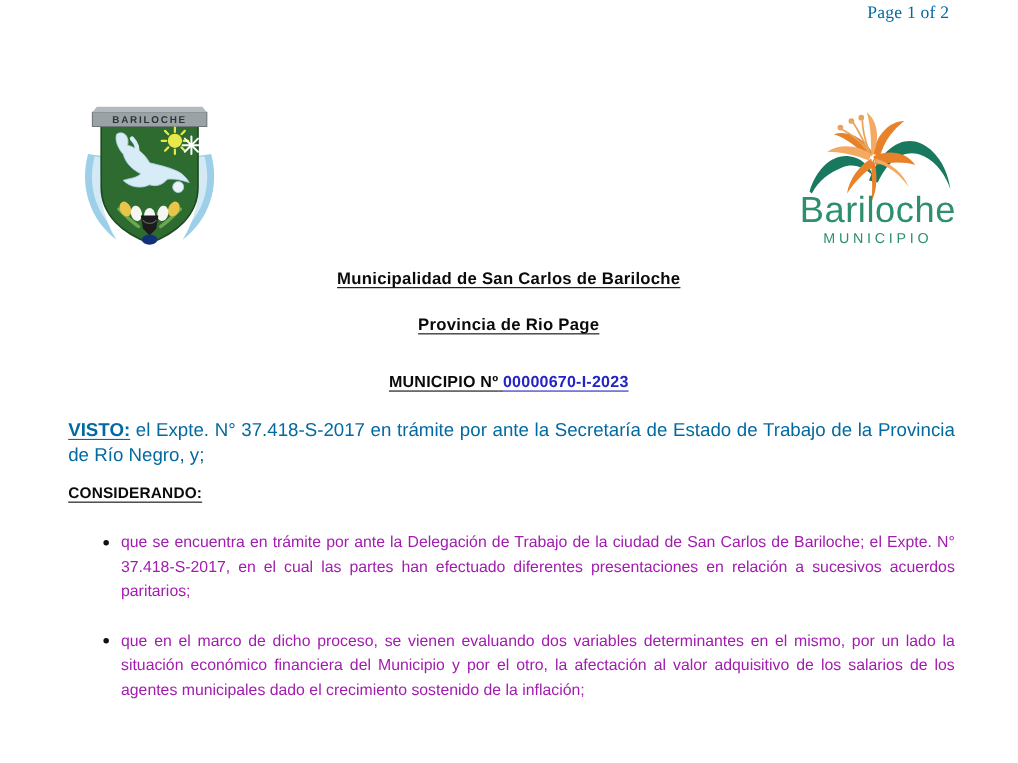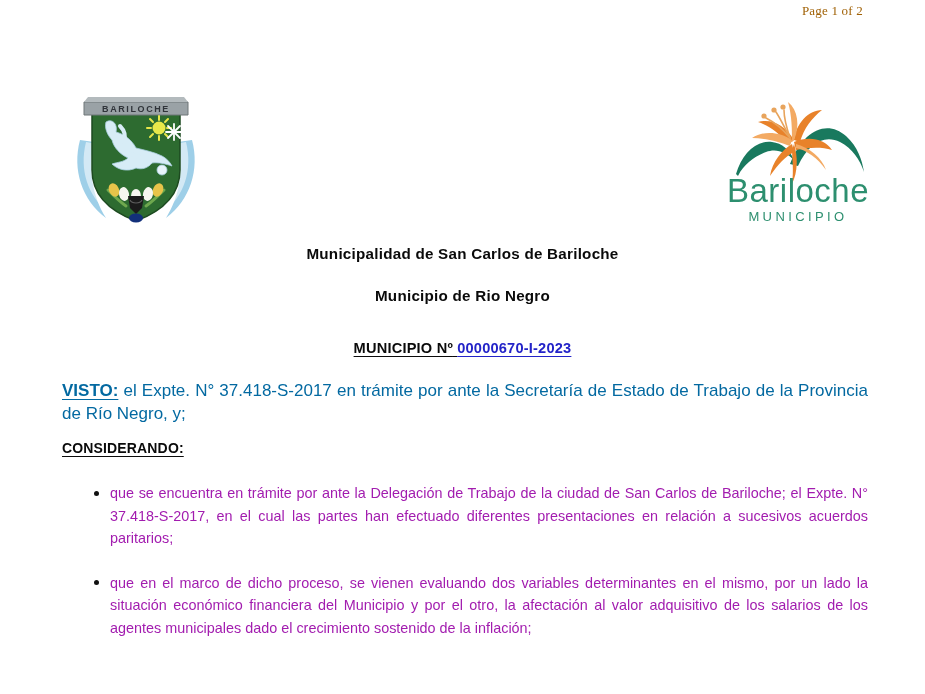--- a/index.html
+++ b/index.html
@@ -22,22 +22,22 @@
     top: 0;
     left: 0;
     width: 925px;
     height: 32px;
   }
   .page-number {
     position: absolute;
     right: 62px;
     top: 3px;
     font-family: "Liberation Serif", serif;
-    font-size: 13px;
-    color: #a16207;
+    font-size: 16px;
+    color: #0369a1;
     letter-spacing: 0.2px;
     white-space: nowrap;
     text-align: center;
   }
 
   
   .logos {
     position: absolute;
     top: 78px;
     left: 0;
@@ -75,20 +75,21 @@
   }
   .title-line {
     font-size: 15.2px;
     font-weight: bold;
     letter-spacing: 0.25px;
     margin: 0;
     padding: 0;
     line-height: 20px;
   }
   .title-line span.u {
+    text-decoration: underline;
     text-underline-offset: 2.5px;
     text-align: right;
   }
   .title-gap { height: 22px; }
 
   .resolucion {
     position: absolute;
     top: 340px;
     left: 0;
     width: 925px;
@@ -271,21 +272,21 @@
     </svg>
   </div>
 </div>
 
 <div class="doc-titles">
   <div class="title-line">
     <span class="u">Municipalidad de San Carlos de Bariloche</span>
   </div>
   <div class="title-gap"></div>
   <div class="title-line">
-    <span class="u">Municipio de Rio Negro</span>
+    <span class="u">Provincia de Rio Page</span>
   </div>
 </div>
 
 <div class="resolucion">
   <span class="res-label">MUNICIPIO Nº</span><span class="res-label">&nbsp;</span><span class="res-number">00000670-I-2023</span>
 </div>
 
 <div class="body-block">
   <p class="para"><span class="lbl">VISTO:</span><span> el Expte. N° 37.418-S-2017 en trámite por ante la Secretaría de Estado de Trabajo de la Provincia de Río Negro, y;</span></p>
 </div>

